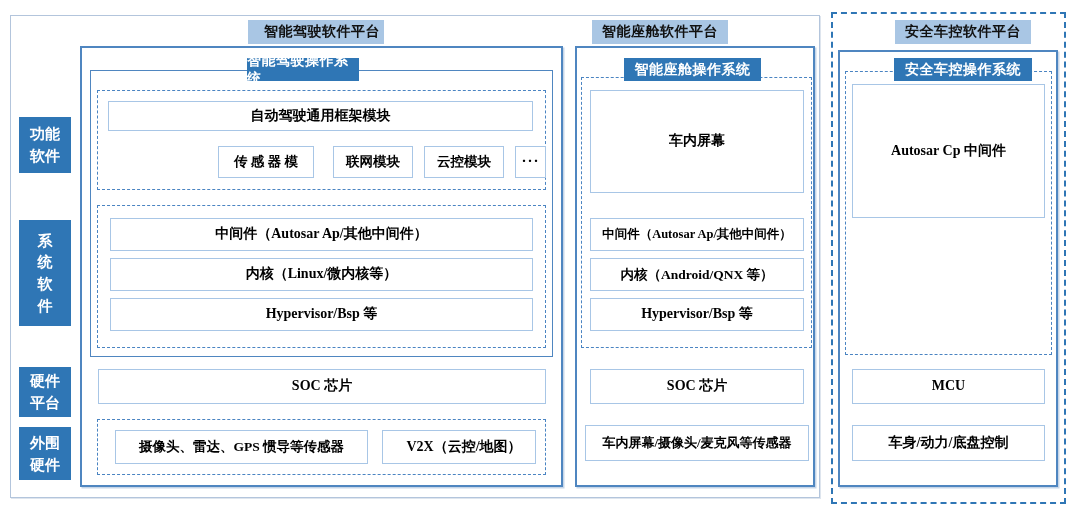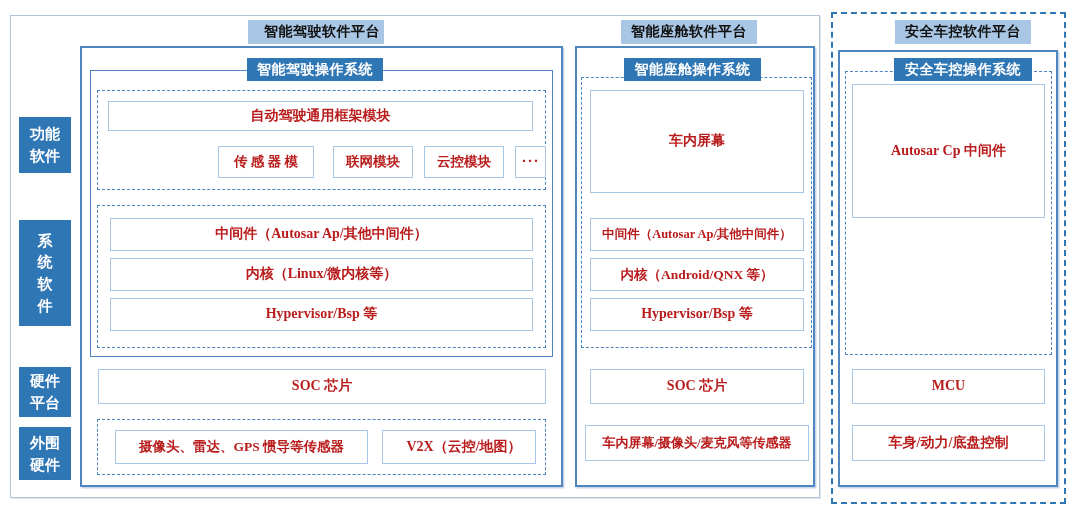--- a/index.html
+++ b/index.html
@@ -25,40 +25,40 @@
   .c1-dash-periph{left:97px;top:419px;width:449px;height:56px;}
   .c2-dash{left:581px;top:77px;width:231px;height:271px;}
   .c3-dash{left:845px;top:71px;width:207px;height:284px;}
 
   
   .badge{z-index:6;display:flex;align-items:center;justify-content:center;
          font-weight:bold;font-size:14px;letter-spacing:.5px;}
   .badge-light{background:#a9c6e4;color:#111111;}
   .badge-dark{background:#2f76b5;color:#ffffff;}
   .b-c1-platform{left:248px;top:20px;width:136px;height:24px;padding-left:12px;}
-  .b-c1-os{left:247px;top:58px;width:136px;height:23px;}
-  .b-c2-platform{left:621px;top:20px;width:136px;height:24px;}
+  .b-c1-os{left:247px;top:58px;width:112px;height:23px;}
+  .b-c2-platform{left:592px;top:20px;width:136px;height:24px;}
   .b-c2-os{left:624px;top:58px;width:137px;height:23px;}
   .b-c3-platform{left:895px;top:20px;width:136px;height:24px;}
   .b-c3-os{left:894px;top:58px;width:138px;height:23px;}
 
   
   .row-label{left:19px;width:52px;background:#2f76b5;color:#ffffff;z-index:3;
              display:flex;flex-direction:column;align-items:center;justify-content:center;
              font-weight:bold;font-size:15px;line-height:1.45;text-align:center;}
   .rl-func{top:117px;height:56px;}
   .rl-sys{top:220px;height:106px;}
   .rl-hw{top:367px;height:50px;}
   .rl-periph{top:427px;height:53px;}
 
   
   .wbox{background:#ffffff;border:1.5px solid #a8c6e6;z-index:2;
         display:flex;align-items:center;justify-content:center;text-align:center;
         font-family:"Liberation Serif","DejaVu Serif",serif;font-weight:600;
-        font-size:14px;color:#b91c1c;line-height:1.15;padding:0 2px;}
+        font-size:14px;color:#000000;line-height:1.15;padding:0 2px;}
 
   
   .c1-framework{left:108px;top:101px;width:425px;height:30px;}
   .c1-mod{top:146px;height:32px;font-size:13.5px;}
   .c1-mod-0{left:108px;width:107px;}
   .c1-mod-1{left:218px;width:96px;}
   .c1-mod-2{left:333px;width:80px;}
   .c1-mod-3{left:424px;width:80px;}
   .c1-mod-4{left:515px;width:31px;font-weight:bold;font-size:15px;letter-spacing:1px;}
   .c1-mw{left:110px;top:218px;width:423px;height:33px;}

